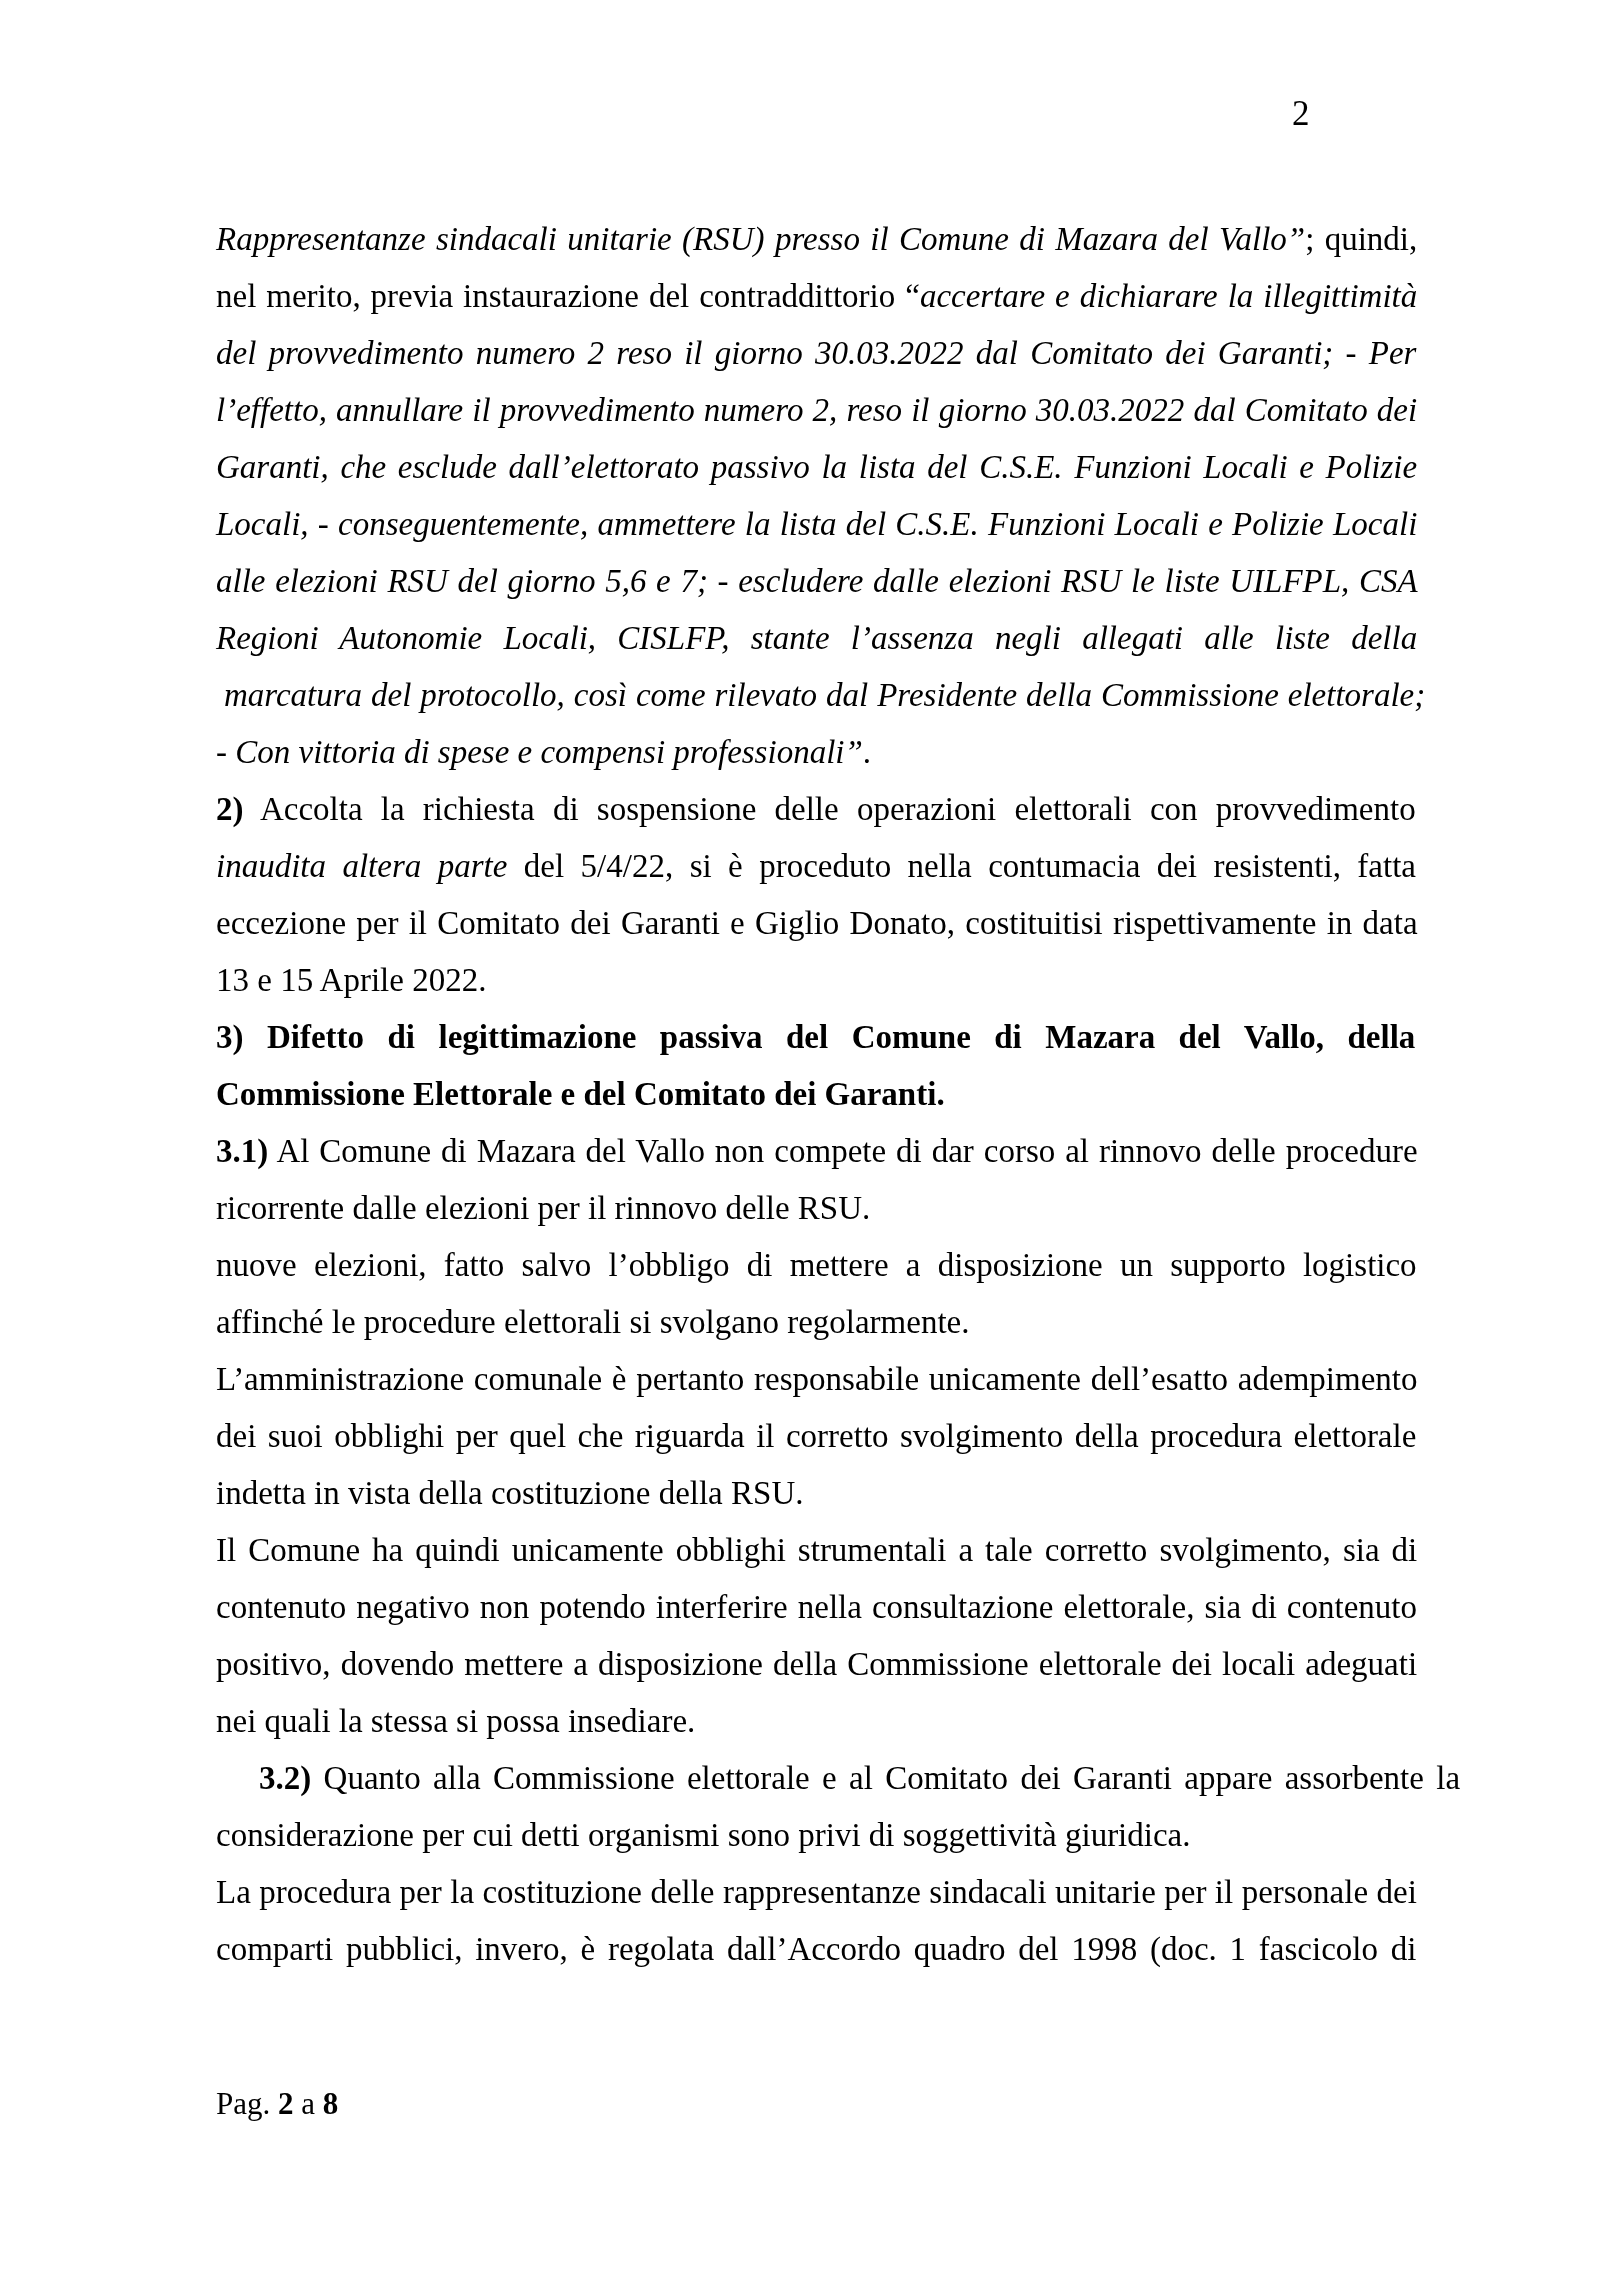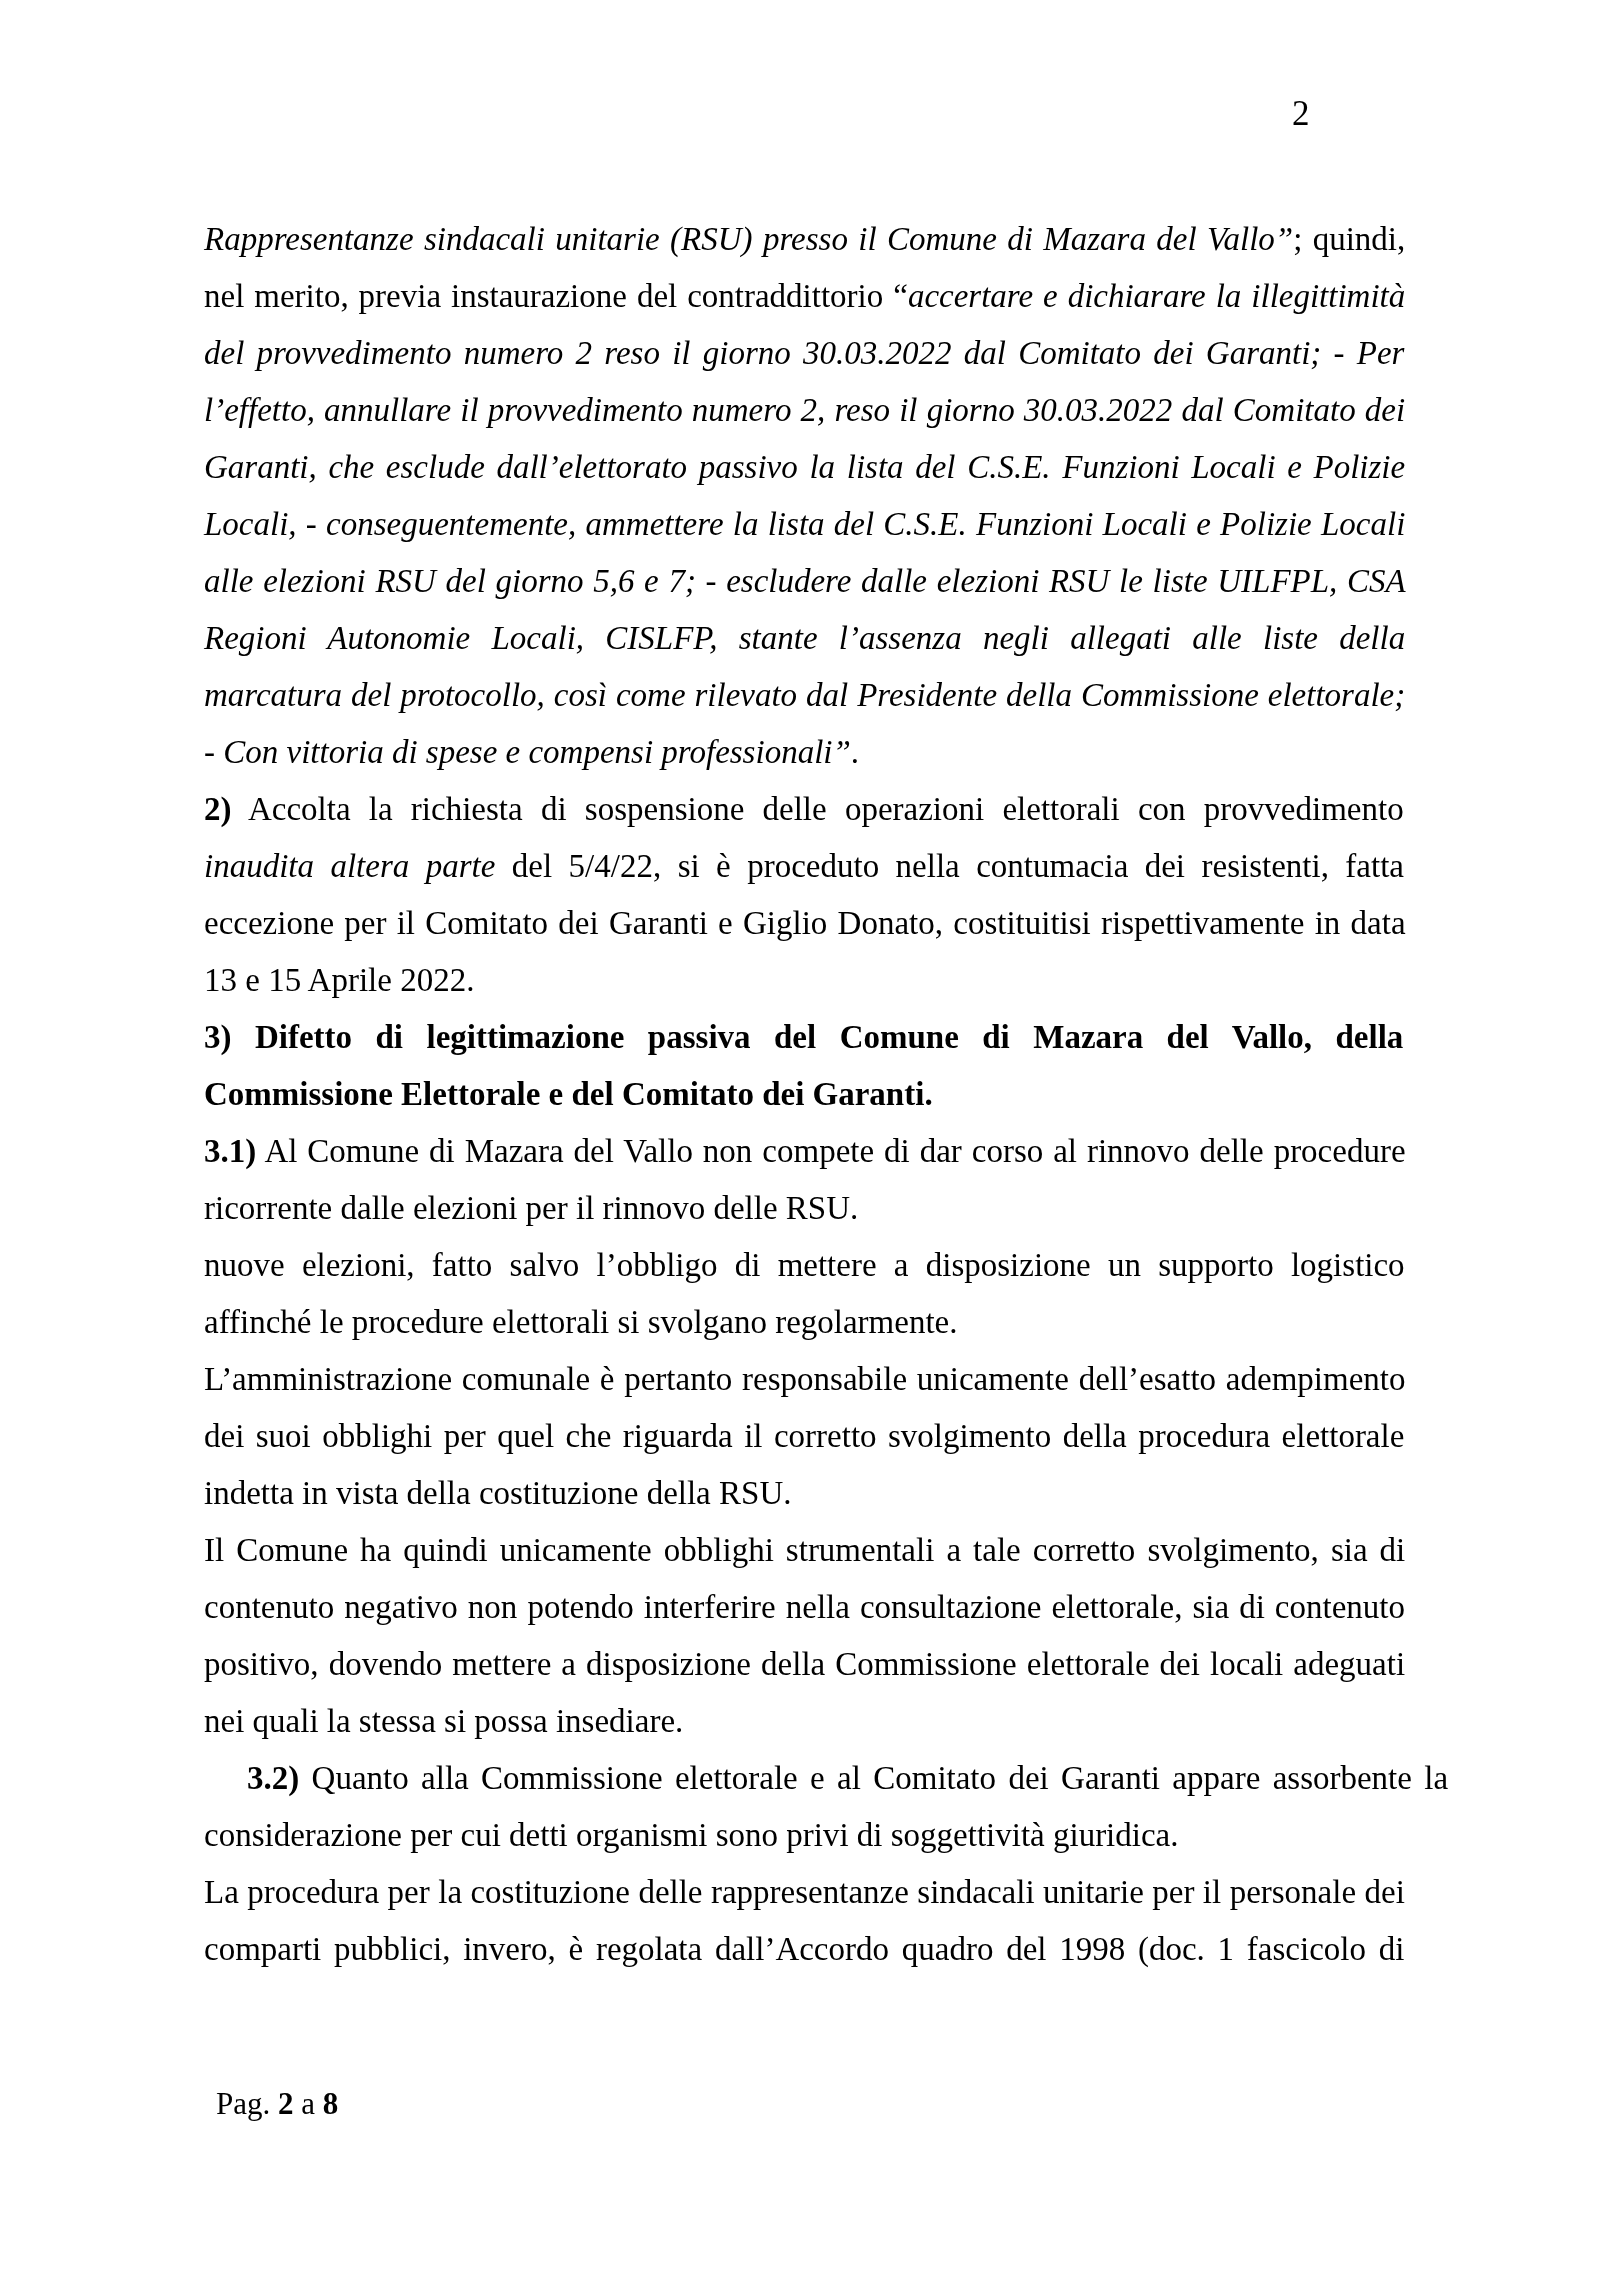--- a/index.html
+++ b/index.html
@@ -24,21 +24,21 @@
   }
   .header-page-number {
     position: absolute;
     left: 1292px;
     top: 94px;
     font-size: 35px;
     line-height: 39px;
   }
   .doc-body {
     position: absolute;
-    left: 204px;
+    left: 216px;
     top: 211px;
     width: 1191px;
     font-size: 33px;
     line-height: 57px;
   }
   .paragraph { margin: 0; padding: 0; }
   .line {
     height: 57px;
     white-space: nowrap;
     text-align: left;
@@ -71,21 +71,21 @@
   <div class="doc-body" id="doc-body">
       <div class="paragraph">
         <div class="line"><span class="line-inner" style="word-spacing: 2.1px;"><span class="r-i">Rappresentanze sindacali unitarie (RSU) presso il Comune di Mazara del Vallo”</span><span class="r-n">; quindi,</span></span></div>
         <div class="line"><span class="line-inner" style="word-spacing: 1.7px;"><span class="r-n">nel merito, previa instaurazione del contraddittorio “</span><span class="r-i">accertare e dichiarare la illegittimità</span></span></div>
         <div class="line"><span class="line-inner" style="word-spacing: 4px;"><span class="r-i">del provvedimento numero 2 reso il giorno 30.03.2022 dal Comitato dei Garanti; - Per</span></span></div>
         <div class="line"><span class="line-inner" style="word-spacing: 0.9px;"><span class="r-i">l’effetto, annullare il provvedimento numero 2, reso il giorno 30.03.2022 dal Comitato dei</span></span></div>
         <div class="line"><span class="line-inner" style="word-spacing: 3.4px;"><span class="r-i">Garanti, che esclude dall’elettorato passivo la lista del C.S.E. Funzioni Locali e Polizie</span></span></div>
         <div class="line"><span class="line-inner" style="word-spacing: 1px;"><span class="r-i">Locali, - conseguentemente, ammettere la lista del C.S.E. Funzioni Locali e Polizie Locali</span></span></div>
         <div class="line"><span class="line-inner" style="word-spacing: 1.4px;"><span class="r-i">alle elezioni RSU del giorno 5,6 e 7; - escludere dalle elezioni RSU le liste UILFPL, CSA</span></span></div>
         <div class="line"><span class="line-inner" style="word-spacing: 13px;"><span class="r-i">Regioni Autonomie Locali, CISLFP, stante l’assenza negli allegati alle liste della</span></span></div>
-        <div class="line"><span class="line-inner" style="word-spacing: 0.7px;"><span class="r-i">marcatura del protocollo, così come rilevato dal Presidente della Commissione elettorale;</span></span></div>
+        <div class="line"><span class="line-inner" style="word-spacing: 0.7px; margin-left: 8px;"><span class="r-i">marcatura del protocollo, così come rilevato dal Presidente della Commissione elettorale;</span></span></div>
         <div class="line"><span class="line-inner"><span class="r-i">- Con vittoria di spese e compensi professionali”</span><span class="r-n">.</span></span></div>
       </div>
       <div class="paragraph">
         <div class="line"><span class="line-inner" style="word-spacing: 10px;"><span class="r-b">2)</span><span class="r-n"> Accolta la richiesta di sospensione delle operazioni elettorali con provvedimento</span></span></div>
         <div class="line"><span class="line-inner" style="word-spacing: 8.2px;"><span class="r-i">inaudita altera parte</span><span class="r-n"> del 5/4/22, si è proceduto nella contumacia dei resistenti, fatta</span></span></div>
         <div class="line"><span class="line-inner" style="word-spacing: 2px;"><span class="r-n">eccezione per il Comitato dei Garanti e Giglio Donato, costituitisi rispettivamente in data</span></span></div>
         <div class="line"><span class="line-inner"><span class="r-n">13 e 15 Aprile 2022.</span></span></div>
       </div>
       <div class="paragraph">
         <div class="line"><span class="line-inner" style="word-spacing: 15.2px;"><span class="r-b">3) Difetto di legittimazione passiva del Comune di Mazara del Vallo, della</span></span></div>

